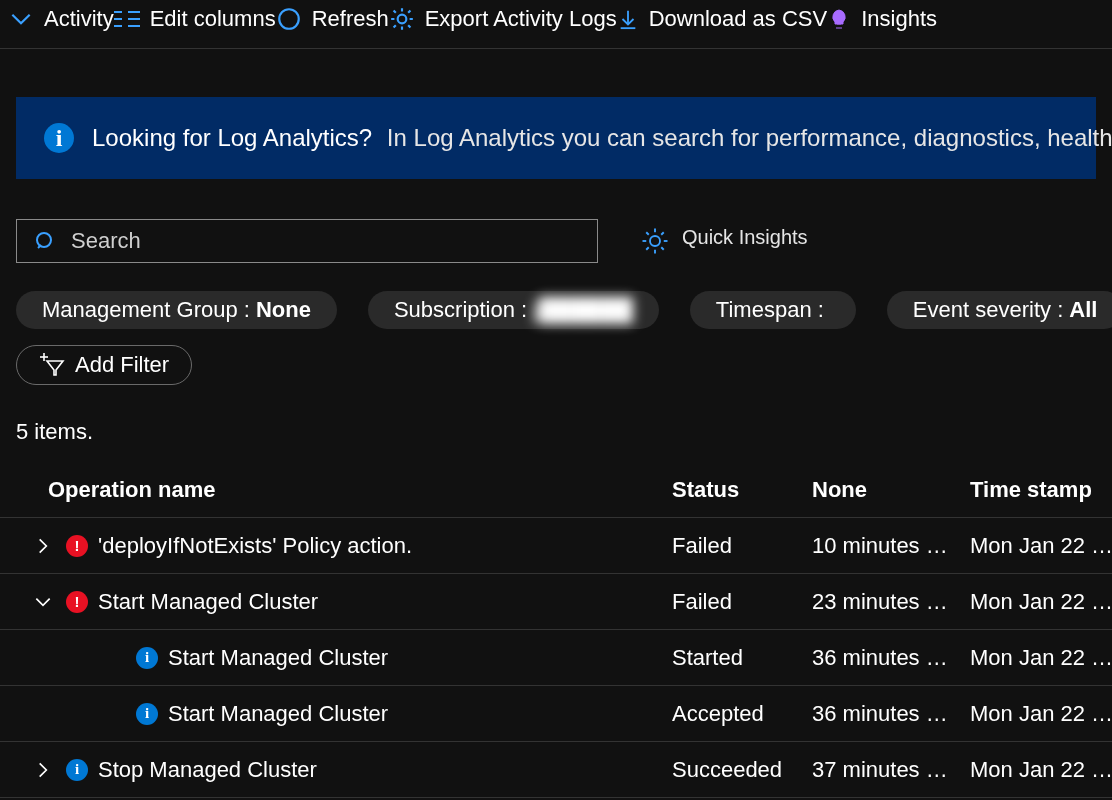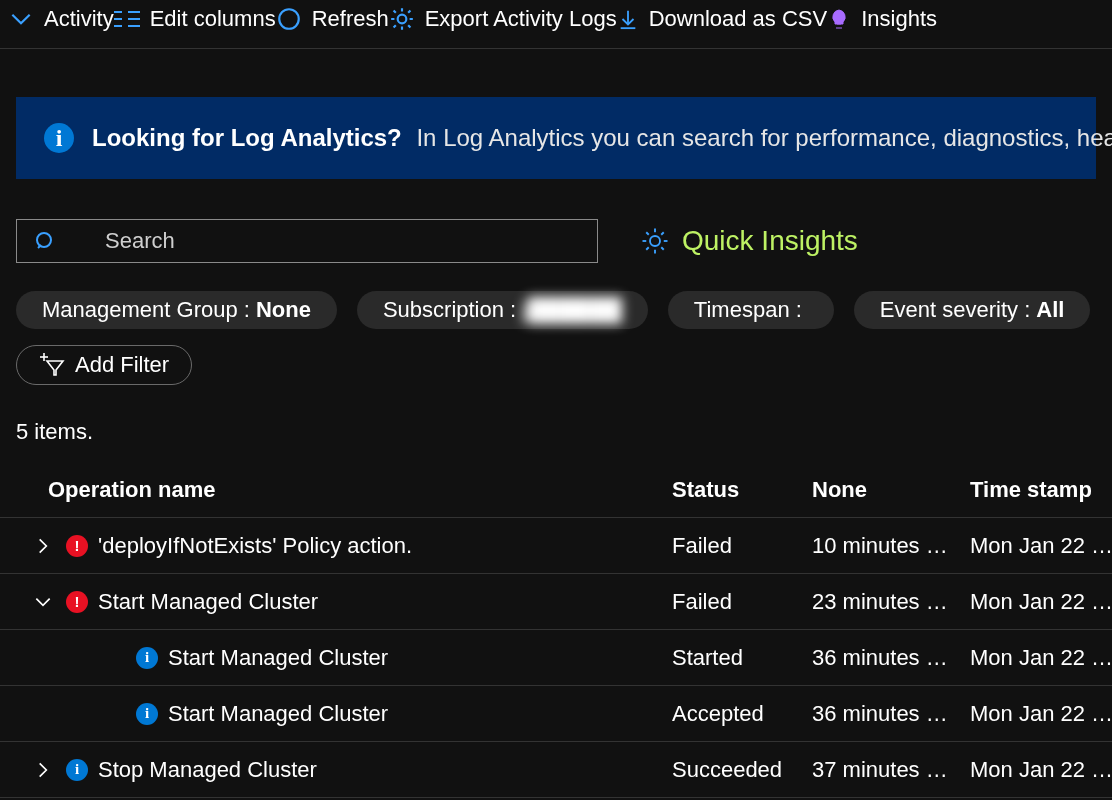--- a/index.html
+++ b/index.html
@@ -52,21 +52,21 @@
     height: 30px;
     border-radius: 50%;
     background: #0078d4;
     display: flex;
     align-items: center;
     justify-content: center;
     flex: 0 0 auto;
     font-weight: 700;
     font-family: Georgia, serif;
   }
-  .banner .title { font-weight: 700; margin-right: 8px; }
+  .banner .title { font-weight: 400; margin-right: 8px; }
   .banner .desc  { font-weight: 400; color: #e6e6e6; }
   
   .search-row {
     display: flex;
     align-items: center;
     gap: 42px;
     margin: 40px 16px 0 16px;
   }
   .search-box {
     display: flex;
@@ -76,35 +76,33 @@
     padding: 7px 16px;
     width: 548px;
   }
   .search-box input {
     background: transparent;
     border: none;
     outline: none;
     color: #fef9c3;
     font-size: 22px;
     flex: 1;
-    margin-left: 34px;
   }
   .search-box input::placeholder { color: #cfcfcf; }
   .quick {
     display: inline-flex;
-    align-items: center;
     gap: 12px;
-    color: #bef264;
-    font-size: 28px;
+    color: #e5e5e5;
+    font-size: 20px;
     cursor: pointer;
   }
   
   .filters {
     display: flex;
-    gap: 20px;
+    gap: 31px;
     margin: 28px 16px 0 16px;
     white-space: nowrap;
     text-align: right;
   }
   .pill {
     background: #2a2a2a;
     border-radius: 24px;
     padding: 6px 26px;
     font-size: 22px;
     cursor: pointer;

